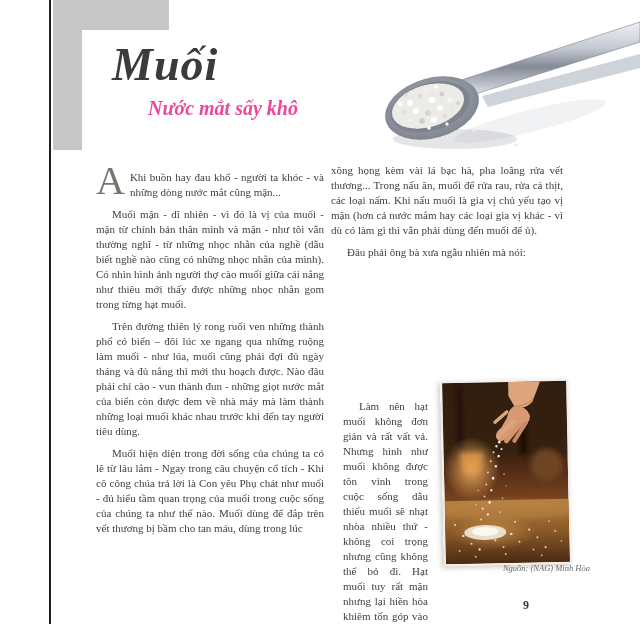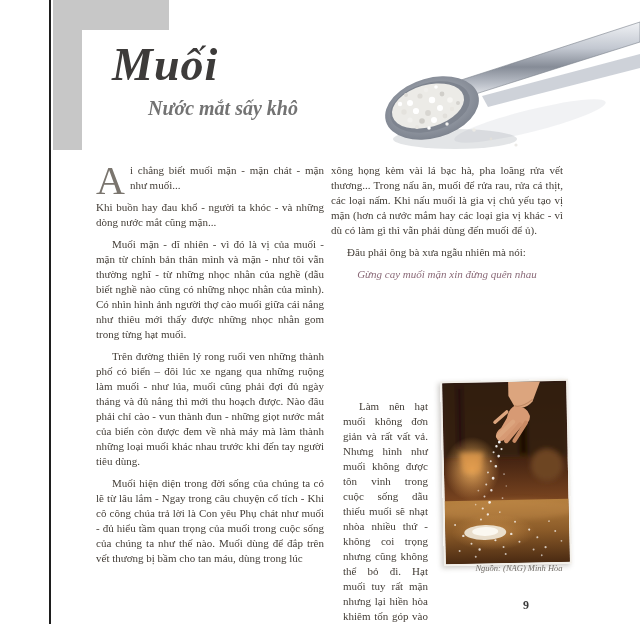--- a/index.html
+++ b/index.html
@@ -6,41 +6,41 @@
   .canvas{position:relative;width:640px;height:624px;background:#ffffff;overflow:hidden;
           font-family:"Liberation Serif","DejaVu Serif",serif;color:#433d36;}
   
   .edge-line{position:absolute;left:49px;top:0;width:2px;height:640px;background:#1e1e1e;}
   .corner-h{position:absolute;left:53px;top:0;width:116px;height:30px;background:#c7c7c7;}
   .corner-v{position:absolute;left:53px;top:0;width:29px;height:150px;background:#c7c7c7;}
   
   .title{position:absolute;left:112px;top:40px;margin:0;font-style:italic;font-weight:600;
          font-size:46px;line-height:50px;color:#3d3b3a;letter-spacing:1px;}
   .subtitle{position:absolute;left:148px;top:96px;margin:0;font-style:italic;font-weight:600;
-         font-size:20px;line-height:24px;color:#737373;}
+         font-size:20px;line-height:24px;color:#ec4899;}
   
   .col{position:absolute;top:163px;font-size:11px;line-height:15px;text-align:justify;}
   .col p{margin:0 0 7px 0;text-indent:16px;}
   .col p.noindent{text-indent:0;}
   .col-left{left:96px;width:228px;}
   .col-right{left:331px;width:232px;}
   .col-narrow{position:absolute;left:331px;top:387px;width:109px;font-size:11px;line-height:15px;
               text-align:justify;}
   .col-narrow p{margin:12px;text-indent:16px;}
   .dropcap{float:left;font-size:40px;line-height:31px;padding:2px 5px 0 0;color:#7a756e;
            font-weight:normal;}
   .poem{margin:2px 0 9px 0;text-align:center;font-style:italic;color:#8a6a78;line-height:15px;}
   
   .spoon-art{position:absolute;left:370px;top:8px;width:270px;height:152px;}
   
   .photo{position:absolute;left:442px;top:380px;width:124px;height:181px;
          border:2px solid #f2efe9;box-sizing:content-box;transform:rotate(-1.2deg);
          box-shadow:-2px 2px 5px rgba(60,50,40,.25);}
   .photo svg{display:block;}
-  .caption{position:absolute;left:448px;top:563px;width:142px;text-align:center;
+  .caption{position:absolute;left:448px;top:563px;width:142px;text-align:right;
            font-style:italic;font-size:8.5px;color:#6f6a64;}
   .pagenum{position:absolute;left:516px;top:598px;width:20px;text-align:center;
            font-size:12px;font-weight:bold;color:#3a3a3a;}
 </style>
 </head>
 <body>
 
 <div class="canvas">
 
   <div class="edge-line"></div>
@@ -103,32 +103,31 @@
           <circle cx="77" cy="116" r="1.7" fill="#f4f3f0"></circle>
       </g>
 
       <circle cx="104" cy="122" r="1.8" fill="#eceae6"></circle>
       <circle cx="121" cy="131" r="1.4" fill="#e2e0db"></circle>
       <circle cx="146" cy="137" r="1.6" fill="#eceae6"></circle>
     </svg>
   </div>
 
   <div class="col col-left">
-    <p class="noindent"><span class="dropcap">A</span><span>i chẳng biết muối mặn - mặn chát - mặn như muối...</span></p>
+    <p class="noindent"><span class="dropcap">A</span></p>
     <p class="noindent">Khi buồn hay đau khổ - người ta khóc - và những dòng nước mắt cũng mặn...</p>
     <p>Muối mặn - dĩ nhiên - vì đó là vị của muối - mặn từ chính bản thân mình và mặn - như tôi vẫn thường nghĩ - từ những nhọc nhằn của nghề (dẫu biết nghề nào cũng có những nhọc nhằn của mình). Có nhìn hình ảnh người thợ cào muối giữa cái nắng như thiêu mới thấy được những nhọc nhằn gom trong từng hạt muối.</p>
     <p>Trên đường thiên lý rong ruổi ven những thành phố có biển – đôi lúc xe ngang qua những ruộng làm muối - như lúa, muối cũng phải đợi đủ ngày tháng và đủ nắng thì mới thu hoạch được. Nào đâu phải chỉ cào - vun thành đun - những giọt nước mắt của biển còn được đem về nhà máy mà làm thành những loại muối khác nhau trước khi đến tay người tiêu dùng.</p>
     <p>Muối hiện diện trong đời sống của chúng ta có lẽ từ lâu lắm - Ngay trong câu chuyện cổ tích - Khi cô công chúa trả lời là Con yêu Phụ chát như muối - đủ hiểu tầm quan trọng của muối trong cuộc sống của chúng ta như thế nào. Muối dùng để đắp trên vết thương bị bầm cho tan máu, dùng trong lúc</p>
   </div>
 
   <div class="col col-right">
     <p class="noindent">xông họng kèm vài lá bạc hà, pha loãng rửa vết thương... Trong nấu ăn, muối để rửa rau, rửa cá thịt, các loại nấm. Khi nấu muối là gia vị chủ yếu tạo vị mặn (hơn cả nước mắm hay các loại gia vị khác - vì dù có làm gì thì vẫn phải dùng đến muối để ủ).</p>
     <p>Đâu phải ông bà xưa ngẫu nhiên mà nói:</p>
     <div class="poem">
-      <div>Gừng cay muối mặn xin đừng quên nhau</div>
     </div>
   </div>
 
   <div class="col-narrow">
     <p>Làm nên hạt muối không đơn giản và rất vất vả. Nhưng hình như muối không được tôn vinh trong cuộc sống dẫu thiếu muối sẽ nhạt nhòa nhiều thứ - không coi trọng nhưng cũng không thể bỏ đi. Hạt muối tuy rất mặn nhưng lại hiền hòa khiêm tốn góp vào những món ăn vị đậm đà của riêng mình...</p>
   </div>
 
   <div class="photo">
     <svg width="124" height="181" viewBox="0 0 124 181">
       <defs>

